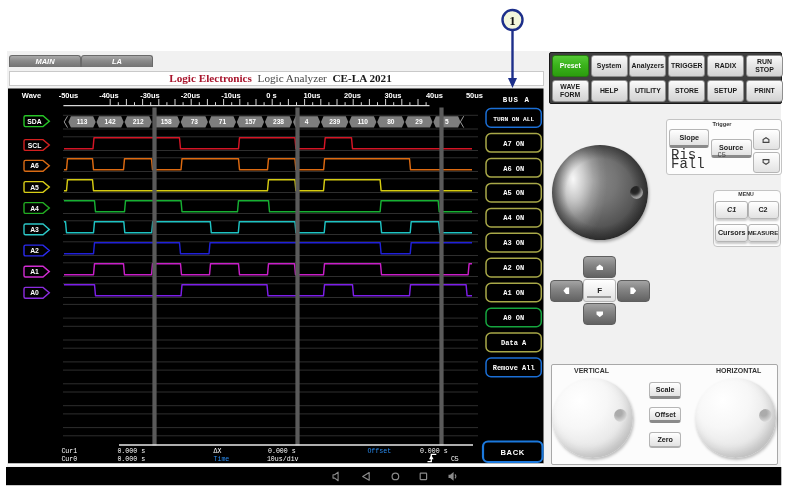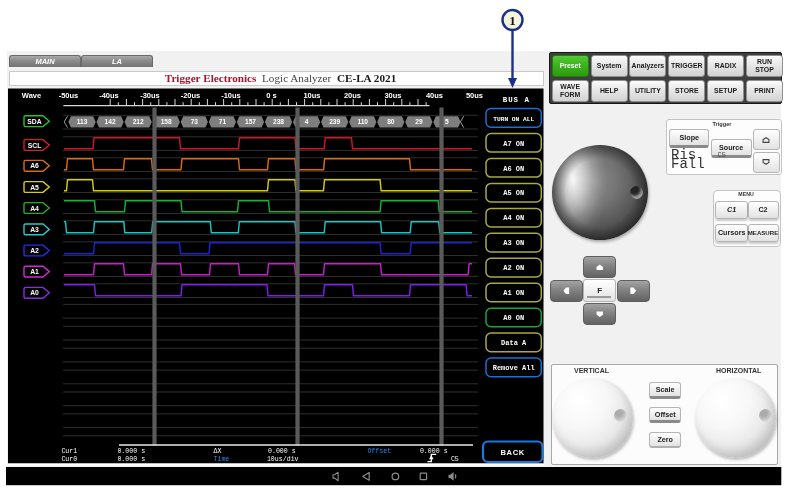--- a/index.html
+++ b/index.html
@@ -47,21 +47,21 @@
   svg{position:absolute;left:0;top:0;}
   .mono{font-family:"Liberation Mono",monospace;}
 </style>
 </head>
 <body>
 <div id="appbg" class="abs"></div>
 
 <div class="abs tab" style="left:9px;width:70px;">MAIN</div>
 <div class="abs tab" style="left:81px;width:70px;text-align:center;">LA</div>
 
-<div id="titlebar" class="abs"><span style="color:#a8142c;font-weight:bold;">Trigger Electronics</span>&nbsp; Logic Analyzer &nbsp;<span style="color:#1a1a1a;font-weight:bold;text-align:right;">CE-LA 2021</span></div>
+<div id="titlebar" class="abs"><span style="color:#a8142c;font-weight:bold;">Logic Electronics</span>&nbsp; Logic Analyzer &nbsp;<span style="color:#1a1a1a;font-weight:bold;text-align:right;">CE-LA 2021</span></div>
 
 <div id="btngrid" class="abs"></div>
 <div class="abs gbtn green" style="left:551.7px;top:54.6px;">Preset</div>
 <div class="abs gbtn" style="left:590.6px;top:54.6px;">System</div>
 <div class="abs gbtn" style="left:629.4px;top:54.6px;">Analyzers</div>
 <div class="abs gbtn" style="left:668.3px;top:54.6px;">TRIGGER</div>
 <div class="abs gbtn" style="left:707.1px;top:54.6px;">RADIX</div>
 <div class="abs gbtn" style="left:746px;top:54.6px;">RUN<br>STOP</div>
 <div class="abs gbtn" style="left:551.7px;top:79.8px;">WAVE<br>FORM</div>
 <div class="abs gbtn" style="left:590.6px;top:79.8px;">HELP</div>

